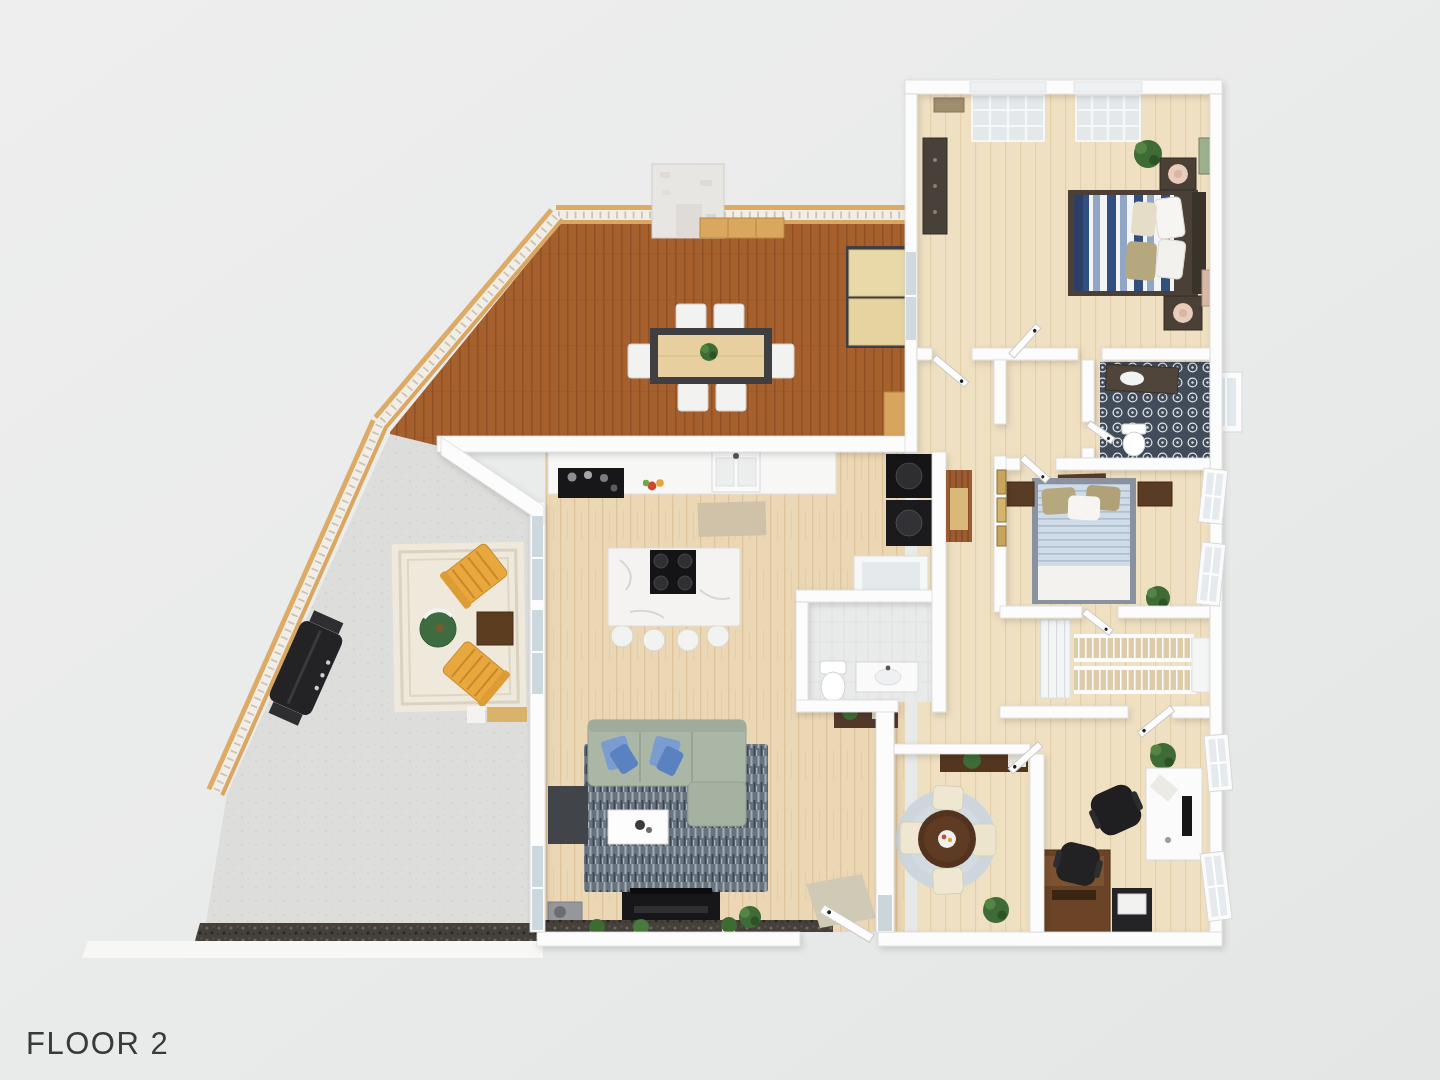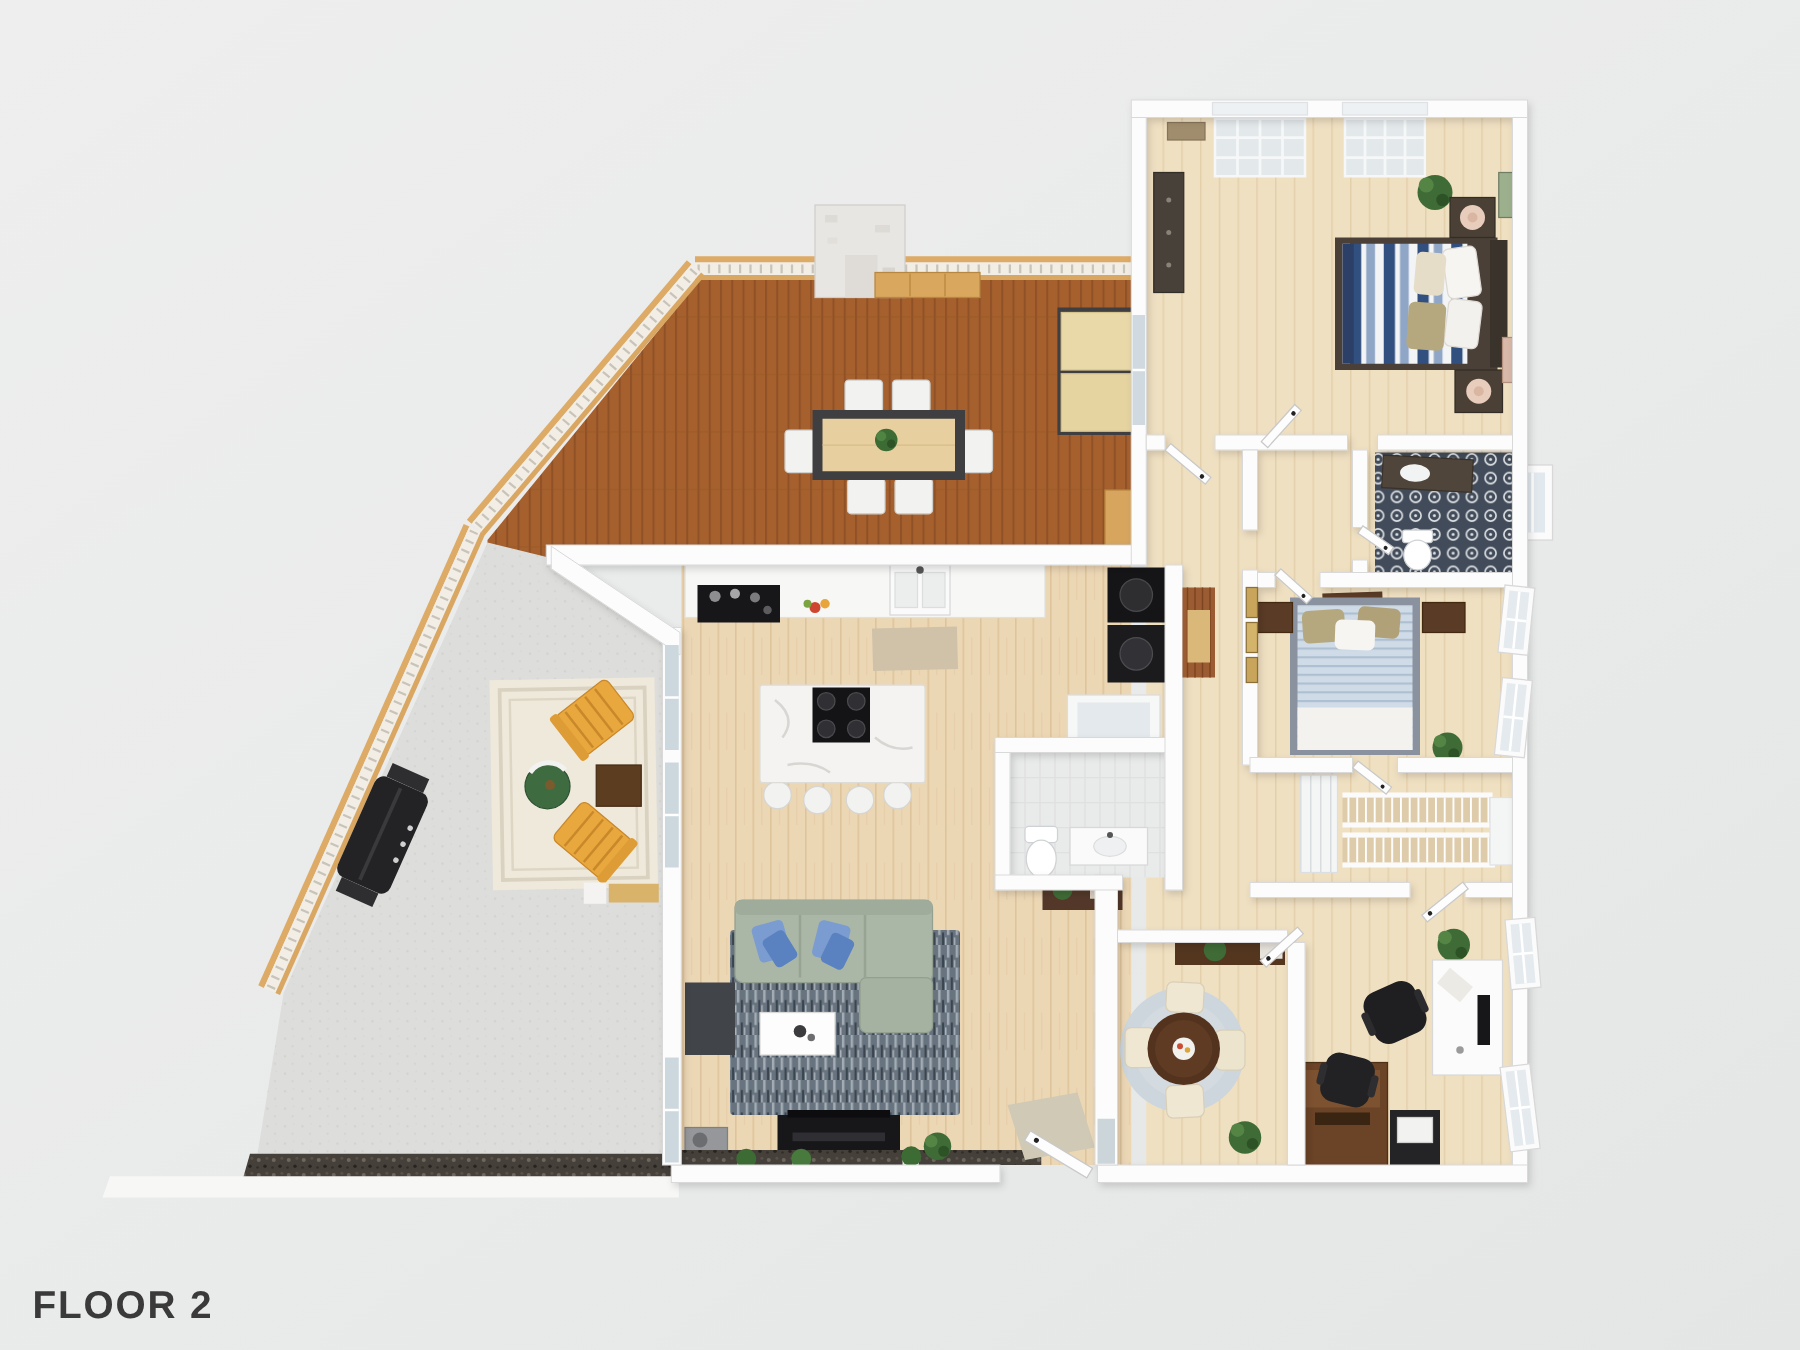--- a/index.html
+++ b/index.html
@@ -1,21 +1,21 @@
 <!DOCTYPE html>
 <html><head>
 <meta charset="utf-8">
 <style>
   html,body{margin:0;padding:0;background:#e7e8e8;}
   .stage{position:relative;width:1440px;height:1080px;overflow:hidden;
          background:linear-gradient(145deg,#eeeeee 0%,#e9eaea 55%,#e4e5e5 100%);
          font-family:"Liberation Sans",sans-serif;}
   .stage svg{position:absolute;left:0;top:0;}
   .floor-label{position:absolute;left:26px;top:1026px;font-size:31px;
-               color:#3a3a3a;letter-spacing:1.5px;font-weight:700;}
+               color:#3a3a3a;letter-spacing:1.5px;font-weight:400;}
 </style>
 </head>
 <body>
 
 <div class="stage">
 <svg width="1440" height="1080" viewBox="0 0 1440 1080">
 <defs>
   <pattern id="deckWood" width="9" height="46" patternUnits="userSpaceOnUse">
     <rect width="9" height="46" fill="#a5602e"></rect>
     <rect width="1.6" height="46" fill="#8a4c22" opacity=".75"></rect>

